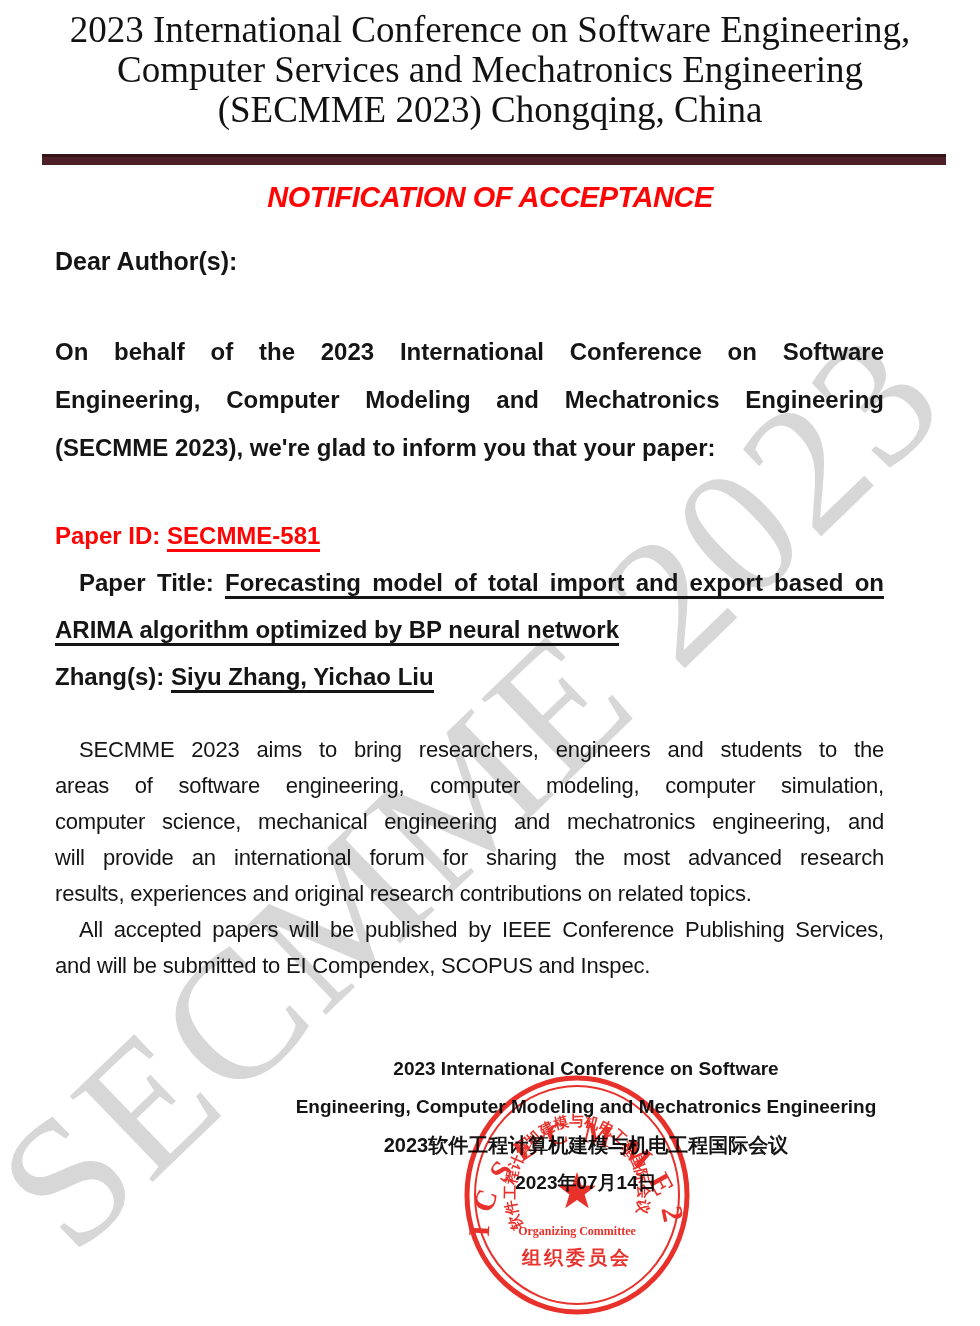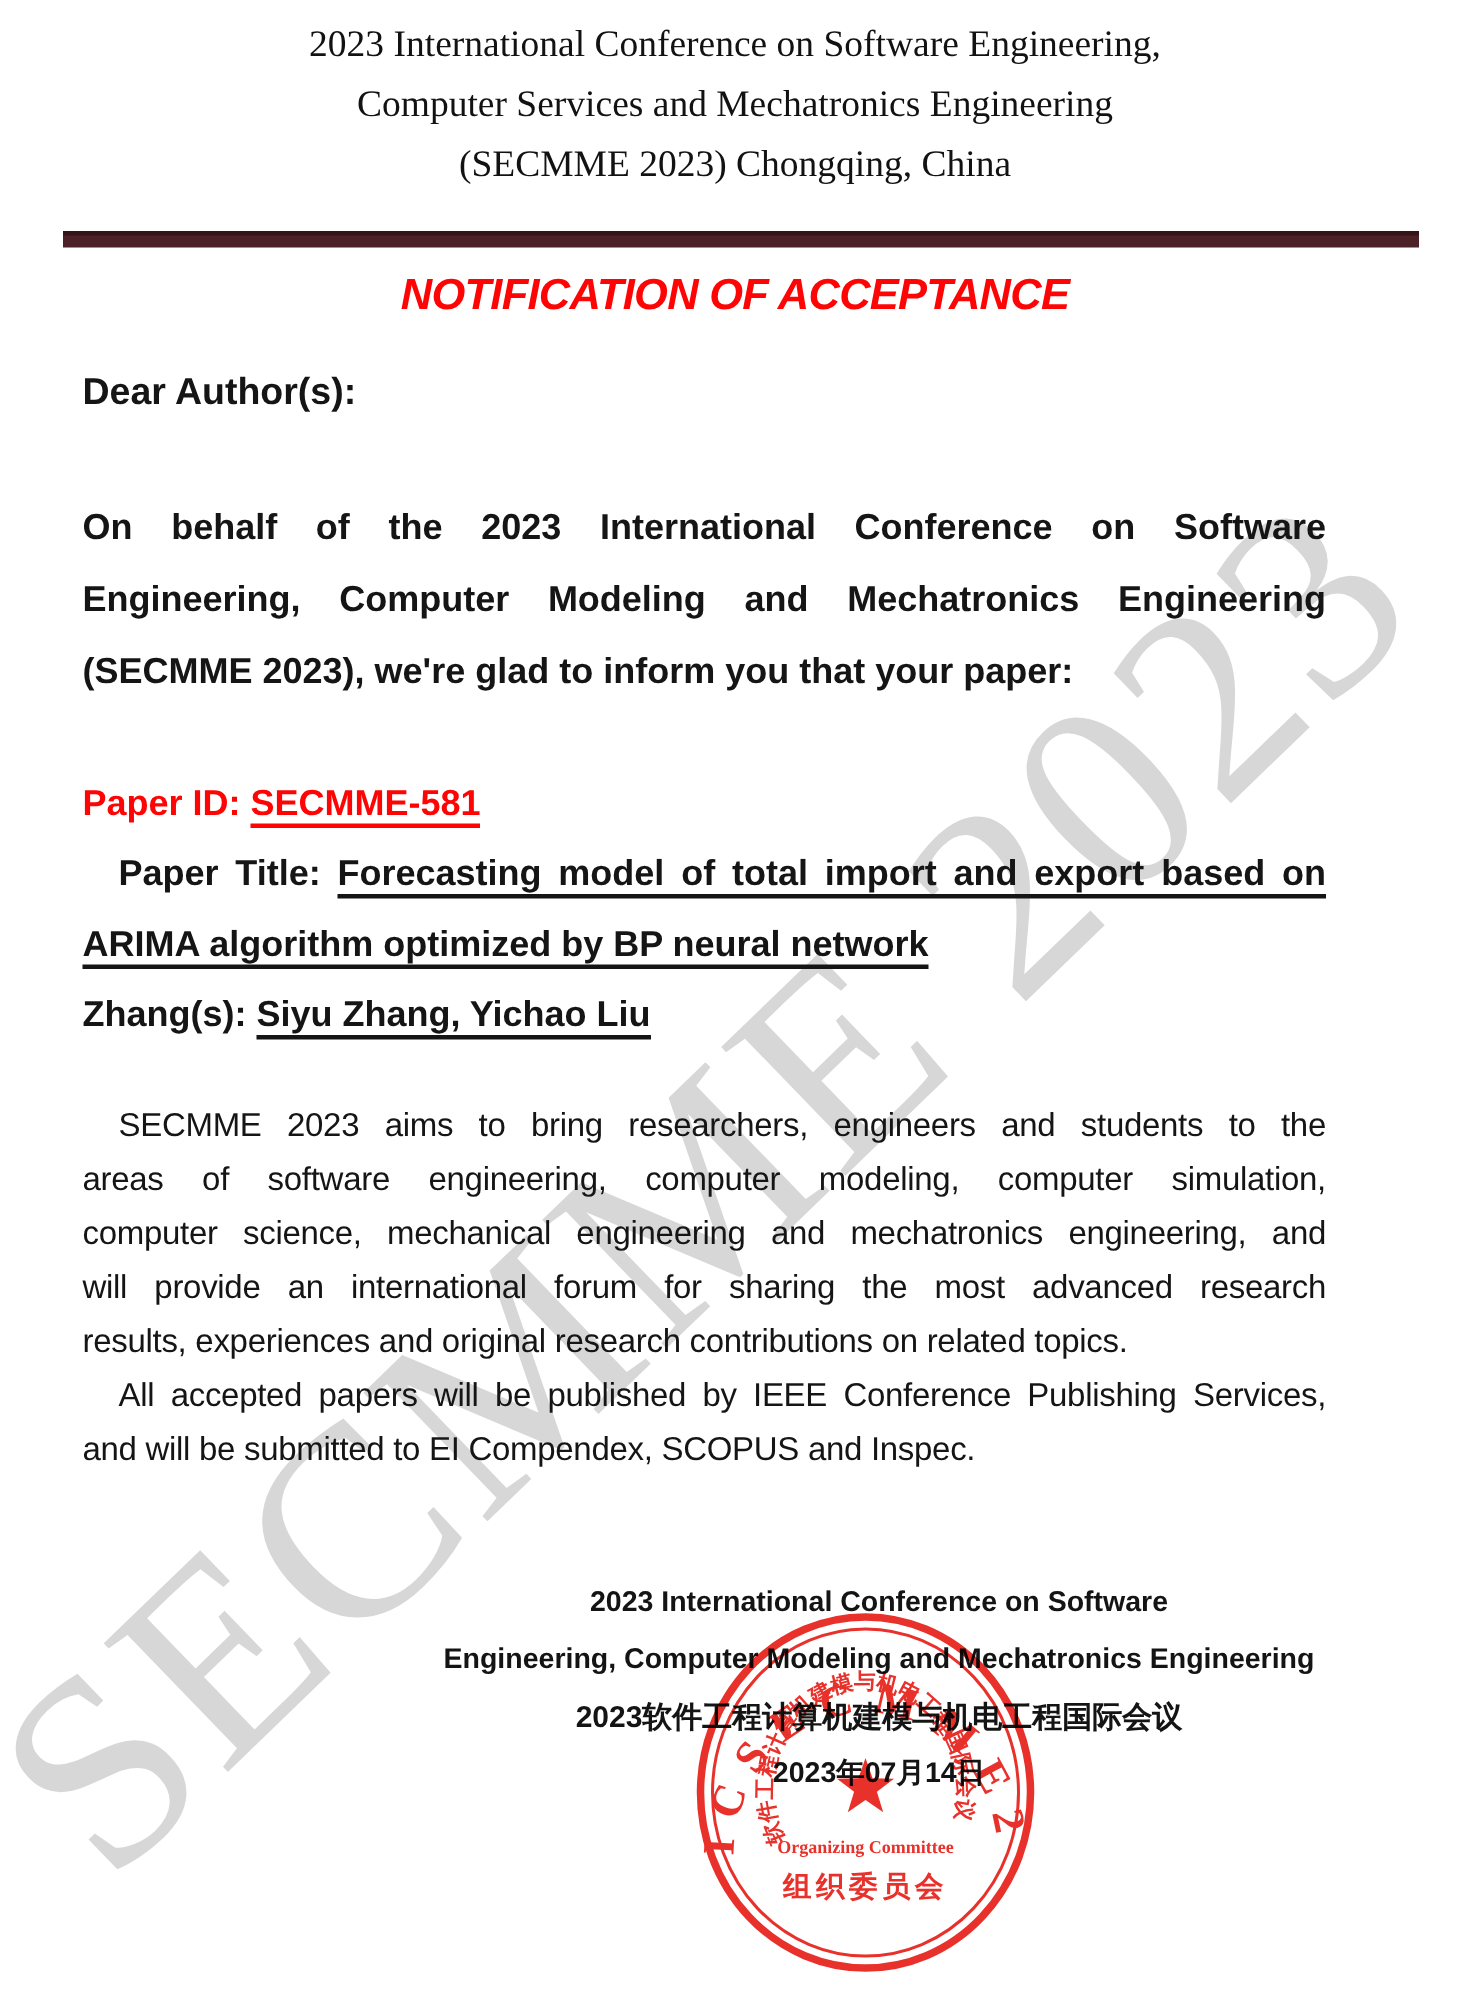--- a/index.html
+++ b/index.html
@@ -23,21 +23,21 @@
     white-space:nowrap;
     z-index:0;
     pointer-events:none;
   }
   .content{position:relative;z-index:1;}
   
   .hdr{
     padding-top:10px;
     text-align:center;
     font-family:"Liberation Serif","DejaVu Serif",serif;
-    font-size:25px;
+    font-size:37px;
     line-height:40px;
     color:#121212;
   }
   .rule{
     margin:24px 34px 0 42px;
     height:8px;
     background:#4b2026;
     border-top:3px solid #351418;
   }
   .notice{

